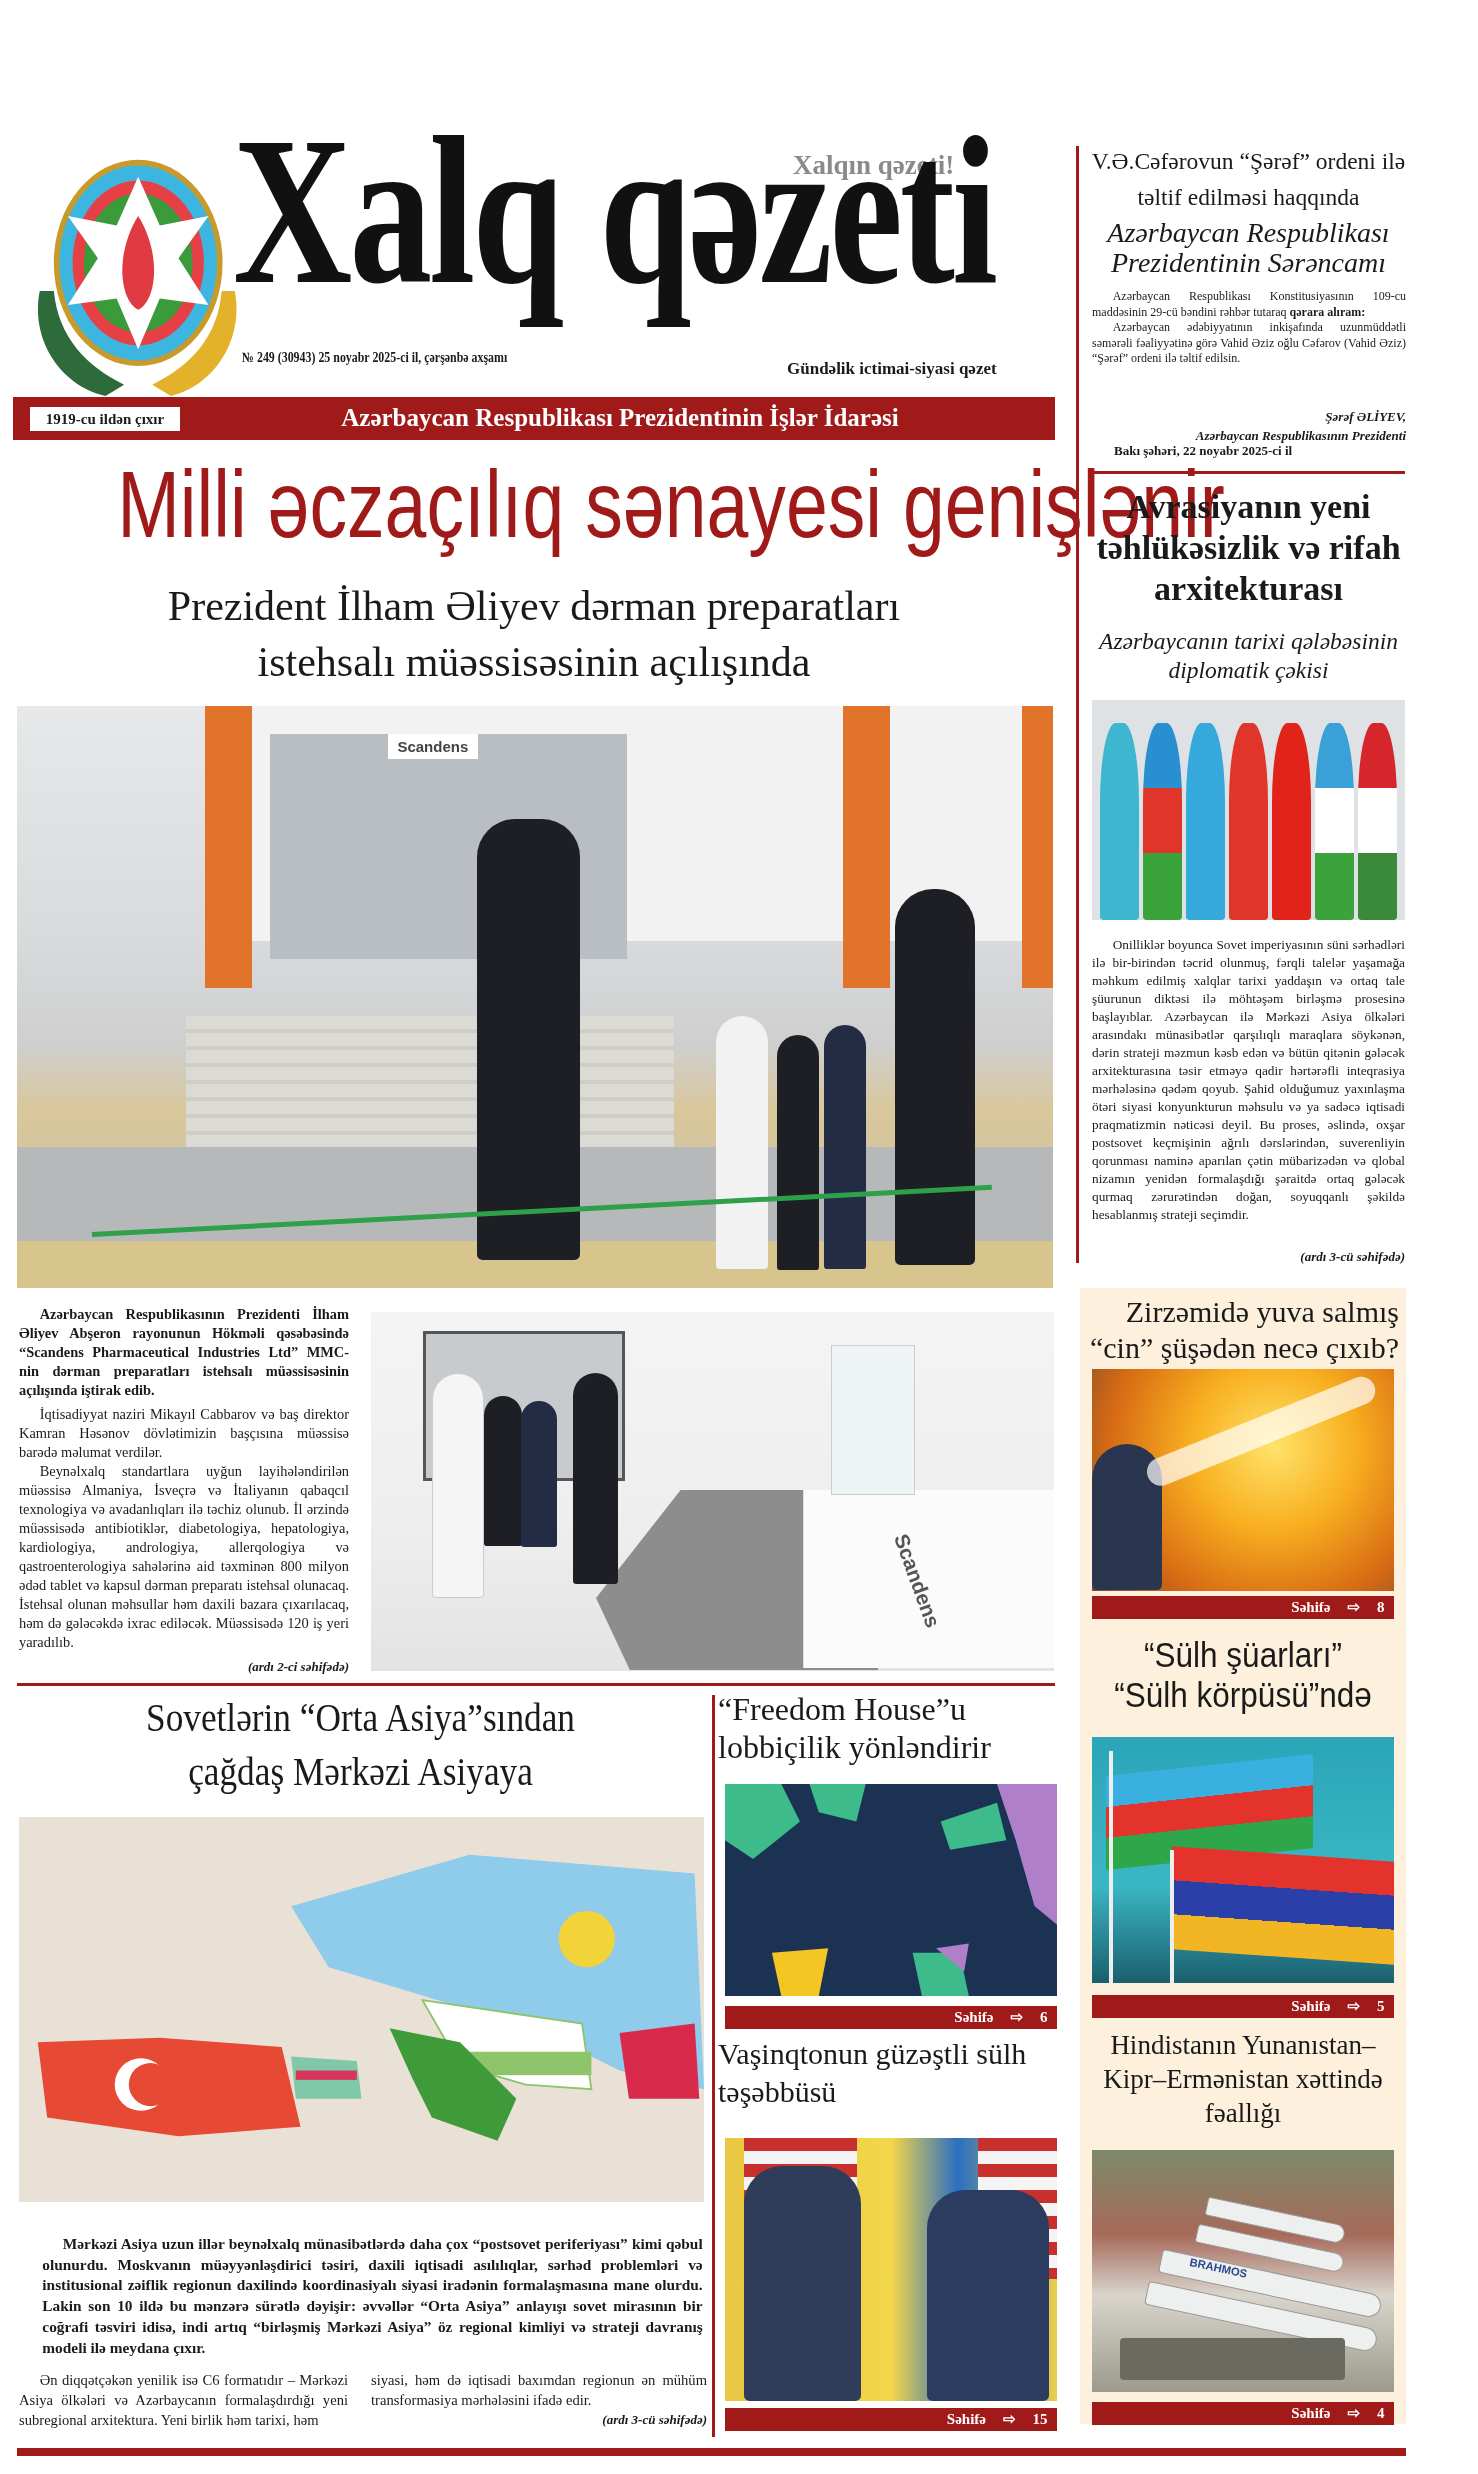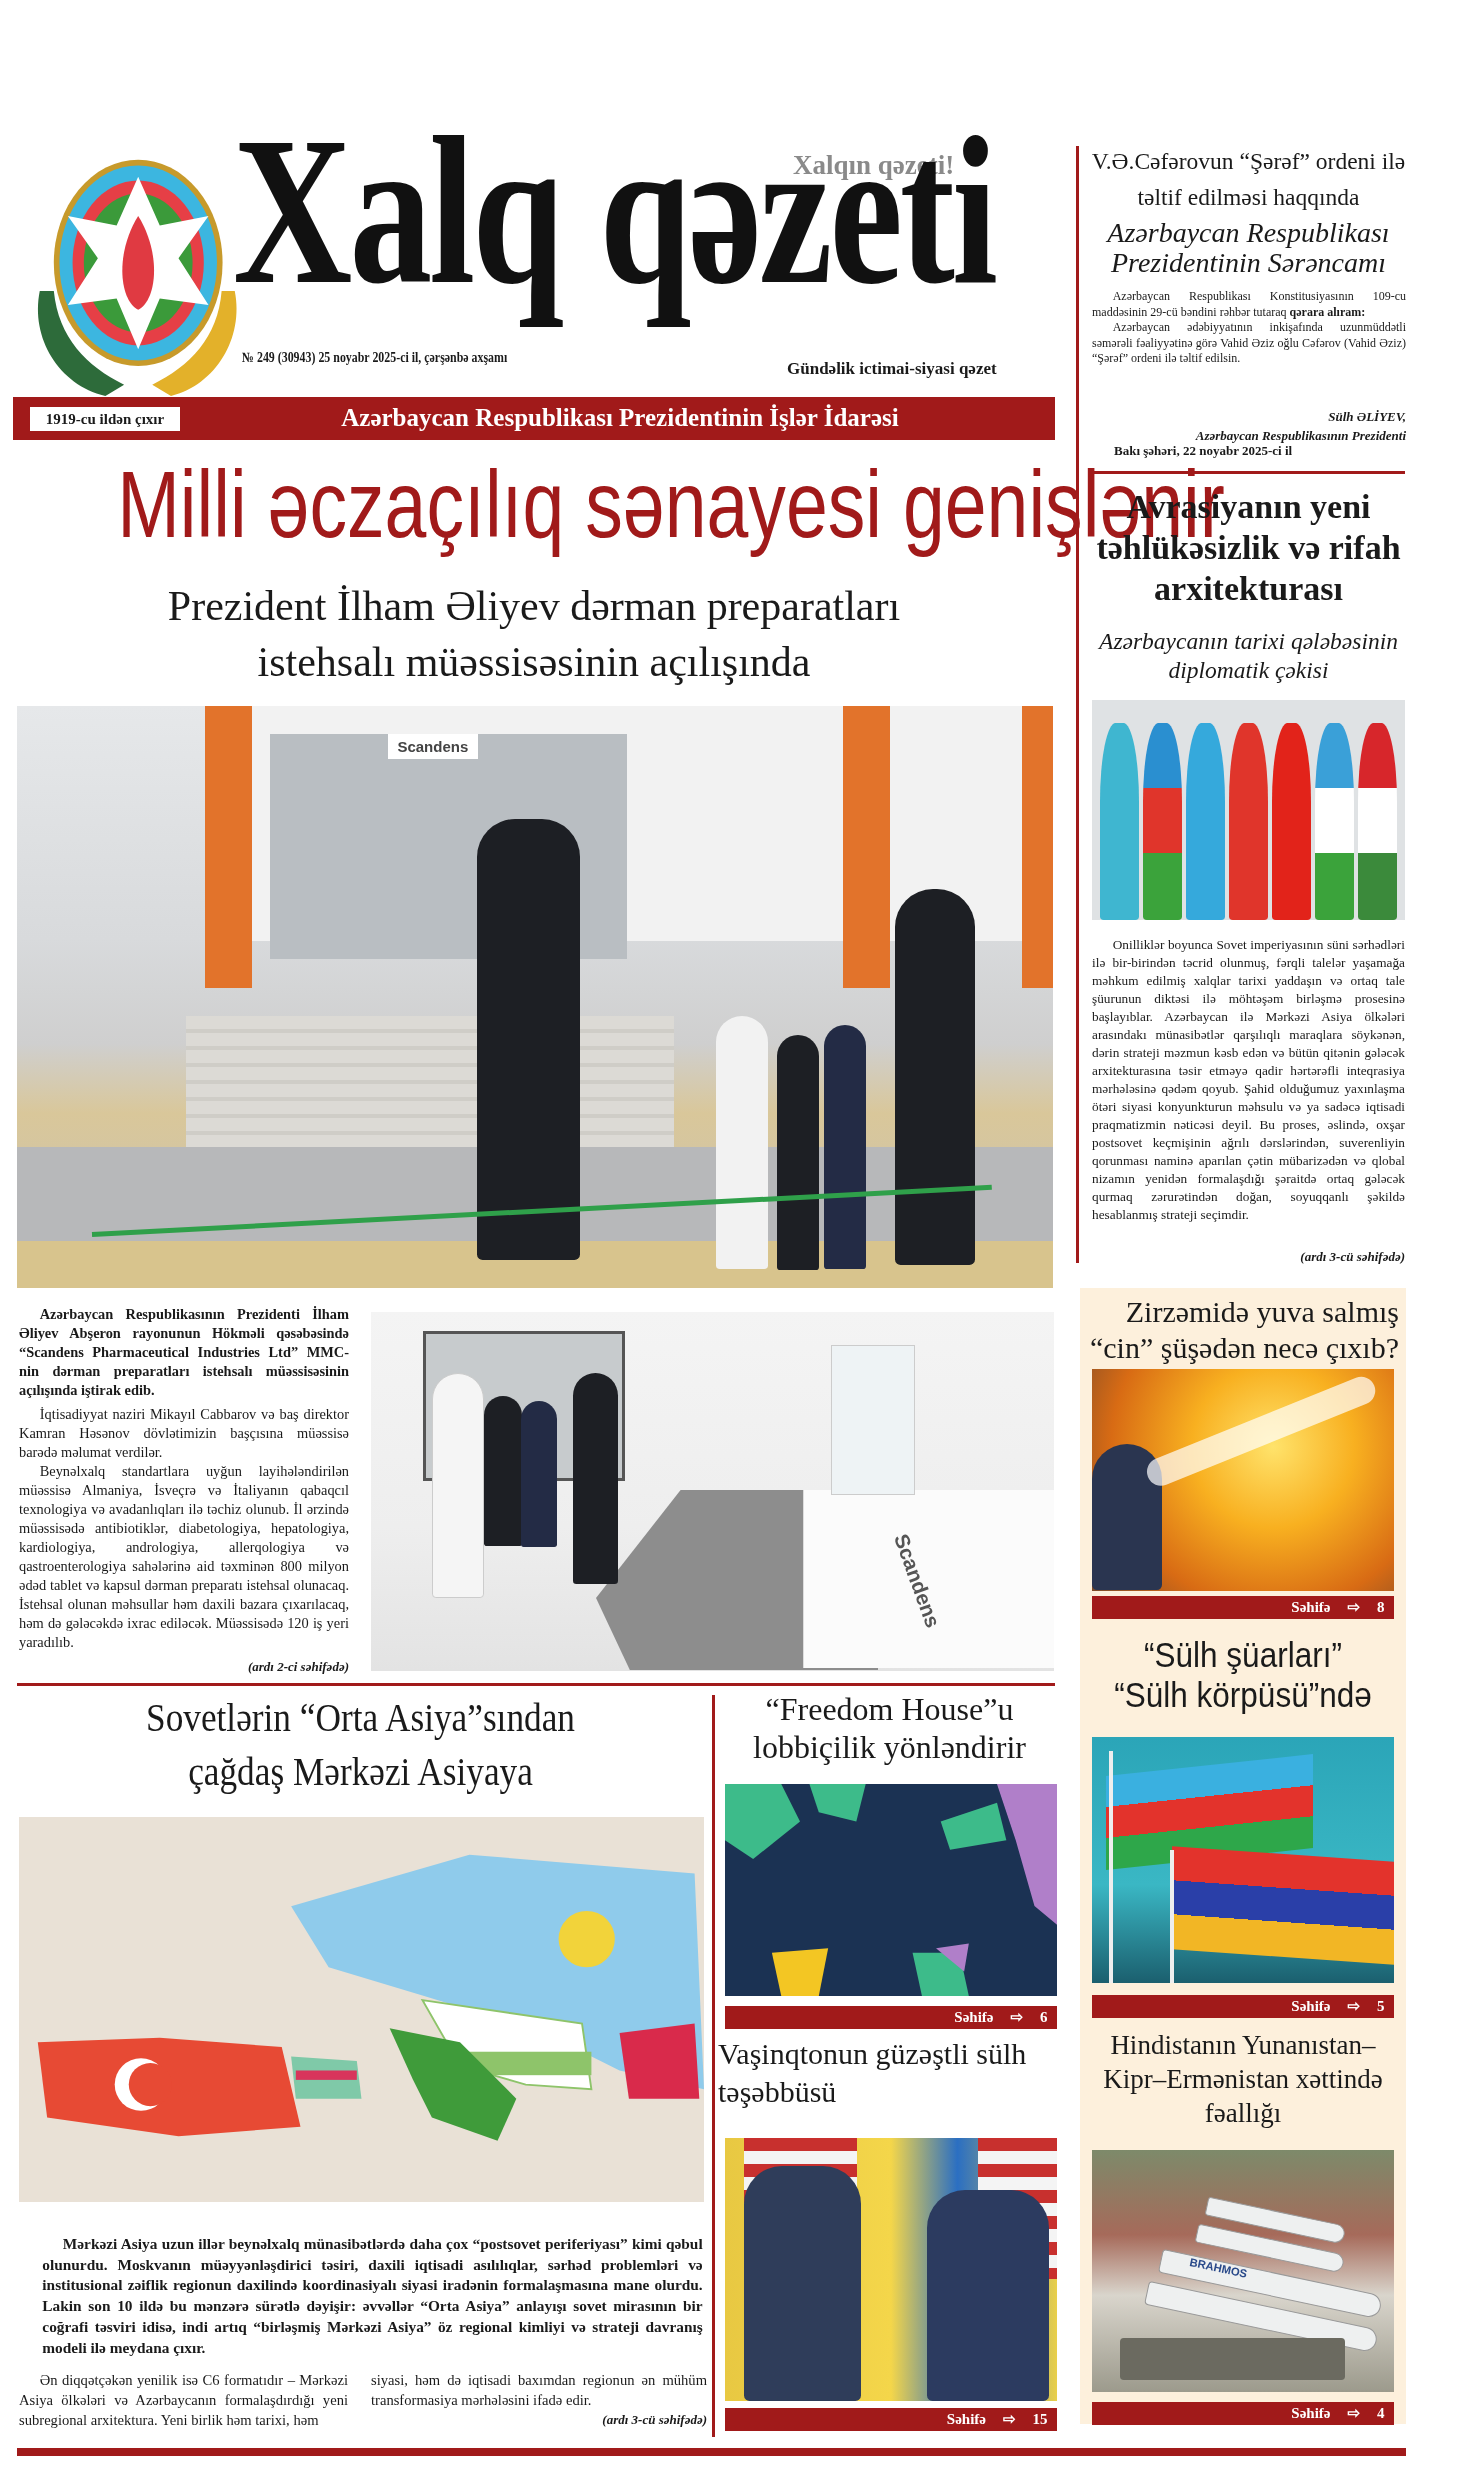--- a/index.html
+++ b/index.html
@@ -43,21 +43,21 @@
   .photo-int .counter{position:absolute;left:432px;top:178px;width:251px;height:178px;background:#fbfbfb;border-left:1.9px solid #ddd}
   .photo-int .shelf{position:absolute;left:460px;top:33px;width:84px;height:150px;border:1.9px solid #ccc;background:#eef3f5}
   
   .sov-title{left:13px;top:1690px;width:695px;text-align:center;font-size:41px;line-height:54px;transform:scaleX(0.86);transform-origin:center top}
   .map{left:19px;top:1817px;width:685px;height:385px;background:#e9e1d6}
   .lead2{left:39px;top:2234px;width:667px;font-size:15.5px;line-height:20.7px;font-weight:bold;text-align:justify;text-indent:20.7px;transform:scaleX(0.99)}
   .col2a{left:19px;top:2370px;width:329px;font-size:14.6px;line-height:20px;text-align:justify;text-indent:20.7px}
   .col2b{left:371px;top:2370px;width:336px;font-size:14.6px;line-height:20px;text-align:justify}
   .cont2{left:371px;top:2412px;width:336px}
   
-  .fh-title{left:718px;top:1690px;width:343px;text-align:center;font-size:32px;line-height:38px}
+  .fh-title{left:718px;top:1690px;width:343px;text-align:left;font-size:32px;line-height:38px}
   .fh-img{left:725px;top:1784px;width:332px;height:212px;background:#1b3253}
   .fh-logo{position:absolute;left:33px;top:46px;width:279px;height:119px;background:#fff;display:flex;align-items:center;padding-left:19px}
   .fh-text{font-family:"Liberation Sans",sans-serif;color:#3a6db0;font-size:41px;line-height:39px;font-weight:bold;margin-left:13px}
   .page-bar{position:absolute;height:22.5px;background:#a11a1a;color:#fff;font-weight:bold;font-size:15px;display:flex;align-items:center;justify-content:flex-end;padding-right:9.4px;gap:17px}
   .wash-title{left:718px;top:2035px;width:343px;font-size:30px;line-height:38px}
   .wash-img{left:725px;top:2138px;width:332px;height:263px;background:linear-gradient(90deg,#e8c842 0%,#f4d64a 50%,#2b6fc2 70%,#e9cf4a 100%)}
   
   .dec-title{left:1089px;top:143px;width:319px;text-align:center;font-size:23.5px;line-height:36px}
   .dec-sub{left:1089px;top:218px;width:319px;text-align:center;font-size:28px;line-height:30px;font-style:italic}
   .dec-body{left:1092px;top:289px;width:314px;font-size:12px;line-height:15.5px;text-align:justify}
@@ -207,21 +207,21 @@
 
 <div class="rule-v" style="left:1076px;top:146px;height:1117px"></div>
 
 <div class="abs dec-title">V.Ə.Cəfərovun “Şərəf” ordeni ilə təltif edilməsi haqqında</div>
 <div class="abs dec-sub">Azərbaycan Respublikası Prezidentinin Sərəncamı</div>
 <div class="abs dec-body">
   <p><span>Azərbaycan Respublikası Konstitusiyasının 109-cu maddəsinin 29-cü bəndini rəhbər tutaraq </span><b>qərara alıram:</b></p>
   <p>Azərbaycan ədəbiyyatının inkişafında uzunmüddətli səmərəli fəaliyyətinə görə Vahid Əziz oğlu Cəfərov (Vahid Əziz) “Şərəf” ordeni ilə təltif edilsin.</p>
 </div>
 <div class="abs sign">
-  <div>Sülh ƏLİYEV,</div>
+  <div>Şərəf ƏLİYEV,</div>
   <div>Azərbaycan Respublikasının Prezidenti</div>
 </div>
 <div class="abs city">Bakı şəhəri, 22 noyabr 2025-ci il</div>
 <div class="rule-h" style="left:1092px;top:471px;width:313px"></div>
 
 <div class="abs avr-title">Avrasiyanın yeni təhlükəsizlik və rifah arxitekturası</div>
 <div class="abs avr-sub">Azərbaycanın tarixi qələbəsinin diplomatik çəkisi</div>
 <div class="abs flags">
   <div class="flag" style="background:#3fb6d0"></div>
   <div class="flag" style="background:linear-gradient(180deg,#2a8fd0 0 33%,#e0352b 33% 66%,#3ba33b 66%)"></div>

